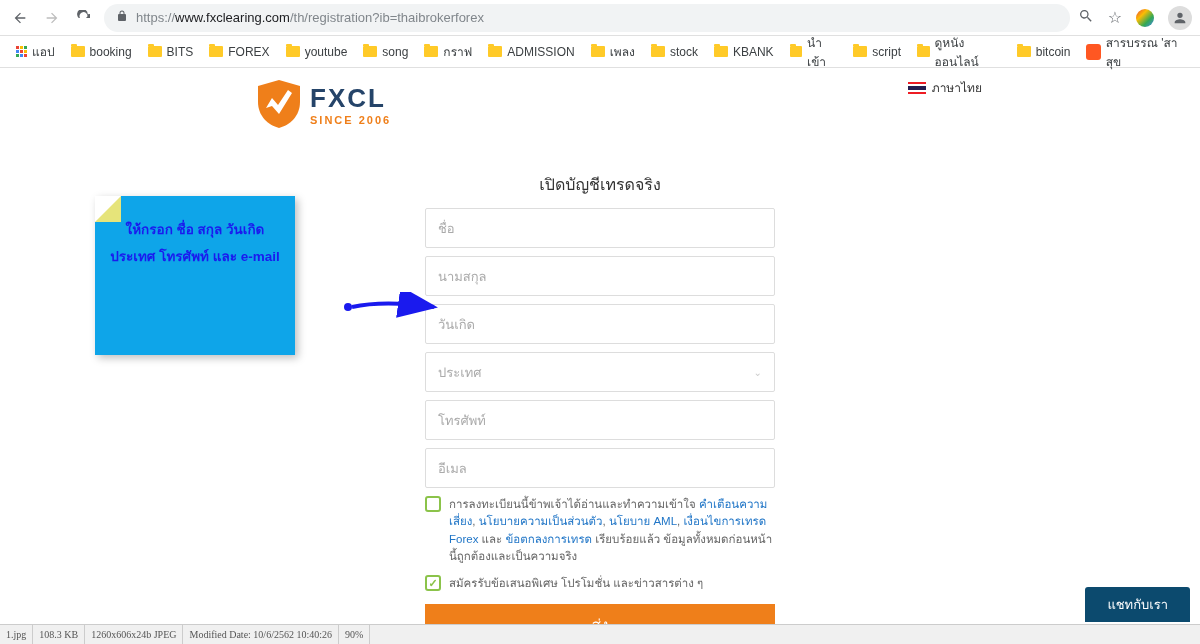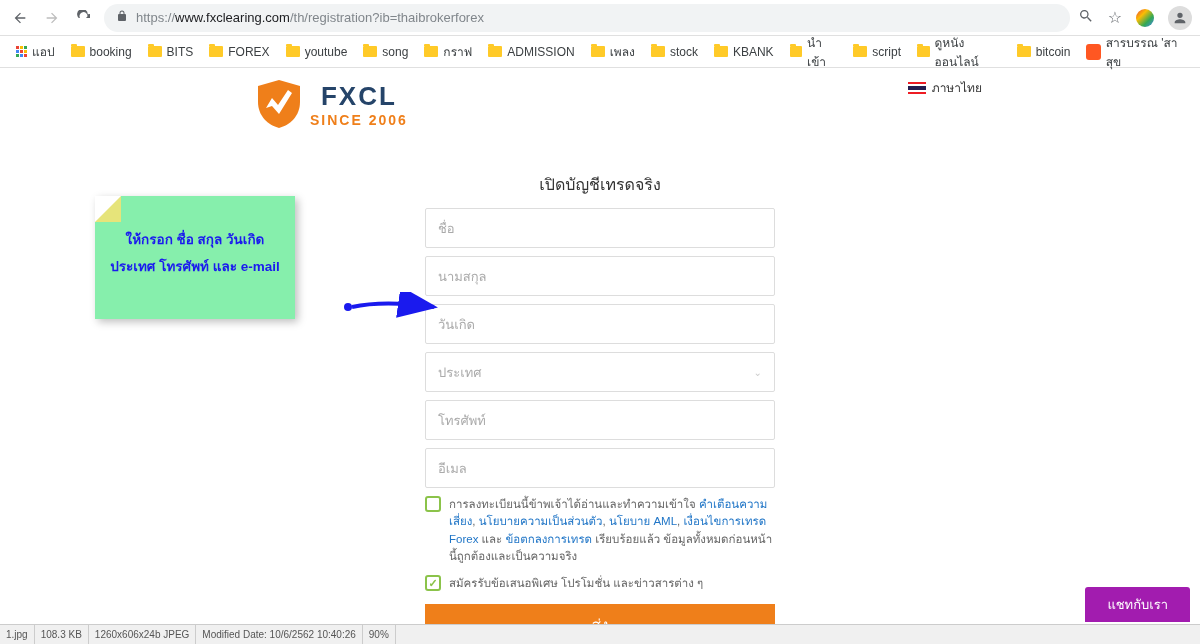--- a/index.html
+++ b/index.html
@@ -26,50 +26,50 @@
 .ext-icon { width: 16px; height: 16px; background: #ff5722; border-radius: 3px; }
 
 
 .page { position: relative; height: calc(644px - 36px - 32px - 20px); }
 
 .lang-switch { position: absolute; top: 10px; right: 218px; display: flex; align-items: center; gap: 6px; font-size: 12px; color: #333; }
 .flag-th { width: 18px; height: 12px; background: linear-gradient(to bottom, #ed1c24 0 16.6%, #fff 16.6% 33.3%, #241d4f 33.3% 66.6%, #fff 66.6% 83.3%, #ed1c24 83.3% 100%); }
 
 .logo-wrap { position: absolute; top: 12px; left: 258px; display: flex; align-items: center; gap: 10px; }
 .logo-shield { width: 42px; height: 48px; }
-.logo-text { display: flex; flex-direction: column; align-items: center; }
+.logo-text { display: flex; flex-direction: column; }
 .logo-text .main { font-size: 26px; font-weight: bold; color: #254469; letter-spacing: 2px; }
-.logo-text .sub { font-size: 14px; color: #ef7f1a; letter-spacing: 2px; font-weight: bold; }
+.logo-text .sub { font-size: 11px; color: #ef7f1a; letter-spacing: 2px; font-weight: bold; }
 
 .heading { position: absolute; top: 104px; left: 50%; transform: translateX(-50%); font-size: 16px; color: #333; font-weight: 500; }
 
 .form { position: absolute; top: 140px; left: 50%; transform: translateX(-50%); width: 350px; }
 .field { width: 100%; height: 40px; border: 1px solid #ddd; border-radius: 2px; margin-bottom: 8px; padding: 0 12px; display: flex; align-items: center; font-size: 13px; color: #aaa; background: #fff; }
 .field.select { justify-content: space-between; }
 .chevron { color: #ccc; font-size: 10px; }
 
 .consent { display: flex; gap: 8px; font-size: 11.5px; color: #666; line-height: 1.5; }
 .chk { width: 16px; height: 16px; border: 2px solid #8bc34a; border-radius: 3px; flex-shrink: 0; display: flex; align-items: center; justify-content: center; }
 .chk.checked::after { content: '✓'; color: #8bc34a; font-size: 11px; font-weight: bold; }
 .consent a { color: #2176c7; text-decoration: none; }
 
 .submit { width: 100%; height: 42px; background: #ef7f1a; color: #fff; border: none; font-size: 15px; margin-top: 12px; cursor: pointer; }
 
 
-.note { position: absolute; top: 128px; left: 95px; width: 200px; height: 123px; background: #86efac; box-shadow: 3px 3px 8px rgba(0,0,0,0.25); padding: 30px 14px 14px; font-size: 13.5px; color: #1a1aee; text-align: center; line-height: 2; font-weight: bold; }
+.note { position: absolute; top: 128px; left: 95px; width: 200px; height: 159px; background: #0ea5e9; box-shadow: 3px 3px 8px rgba(0,0,0,0.25); padding: 20px 14px 14px; font-size: 13.5px; color: #1a1aee; text-align: center; line-height: 2; font-weight: bold; }
 .note-fold { position: absolute; top: 0; left: 0; width: 0; height: 0; border-top: 26px solid #fff; border-right: 26px solid #e6e47a; }
 
 .arrow { position: absolute; top: 224px; left: 344px; }
 
 
-.chat-btn { position: absolute; bottom: 2px; right: 10px; background: #a21caf; color: #fff; padding: 7px 22px; font-size: 13px; border-radius: 3px 3px 0 0; }
+.chat-btn { position: absolute; bottom: 2px; right: 10px; background: #0c4a6e; color: #fff; padding: 7px 22px; font-size: 13px; border-radius: 3px 3px 0 0; }
 
 
 .status { position: absolute; bottom: 0; left: 0; height: 20px; background: #f0f0f0; border-top: 1px solid #ccc; display: flex; align-items: center; font-size: 10px; color: #555; width: 100%; }
-.status span { padding: 0 6px; border-right: 1px solid #ccc; height: 100%; display: flex; align-items: center; }
+.status span { padding: 0 6px; border-right: 1px solid #ccc; height: 100%; display: flex; align-items: center; font-family: Liberation Serif, serif; }
 </style>
 </head>
 <body>
 
 <div class="browser-bar">
   <div class="nav-btn">
     <svg width="16" height="16" viewBox="0 0 24 24">
         <path d="M20 11H7.8l5.6-5.6L12 4l-8 8 8 8 1.4-1.4L7.8 13H20z" fill="currentColor"></path>
       </svg>
   </div>

